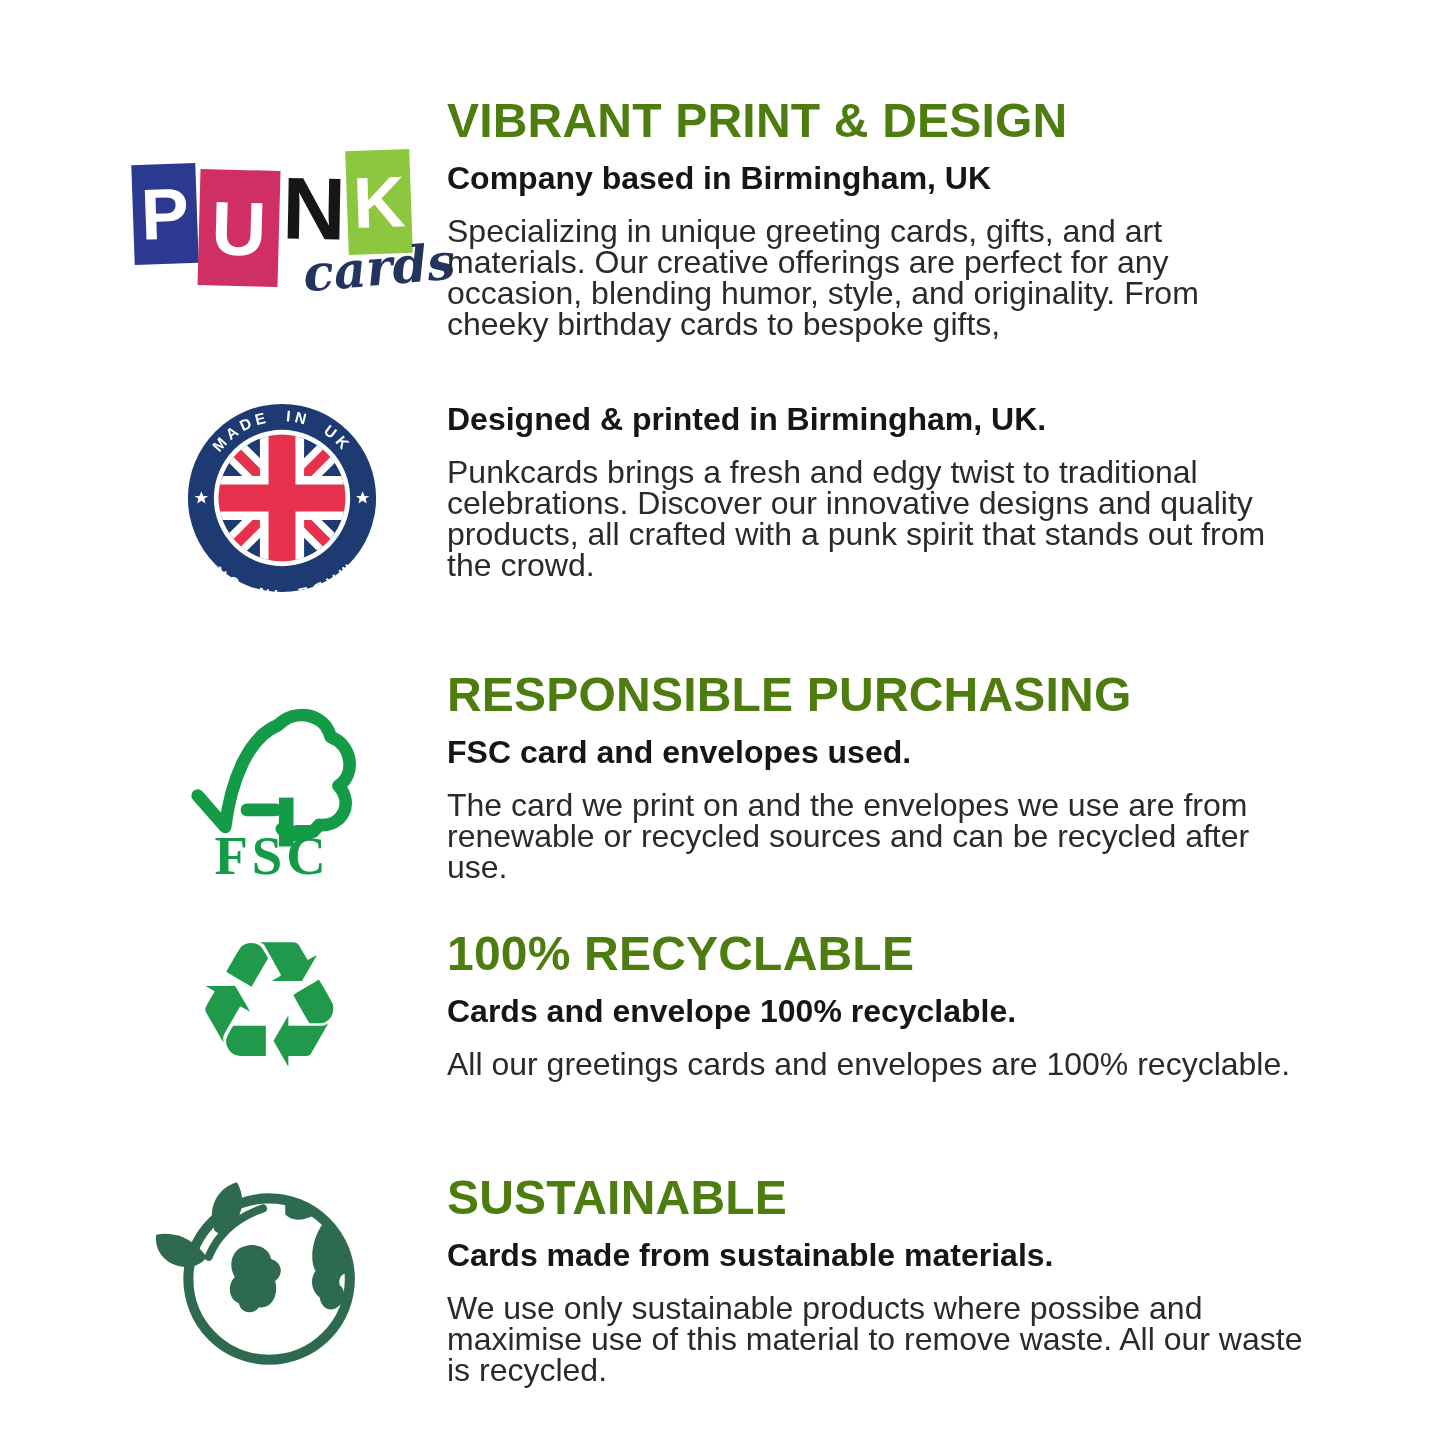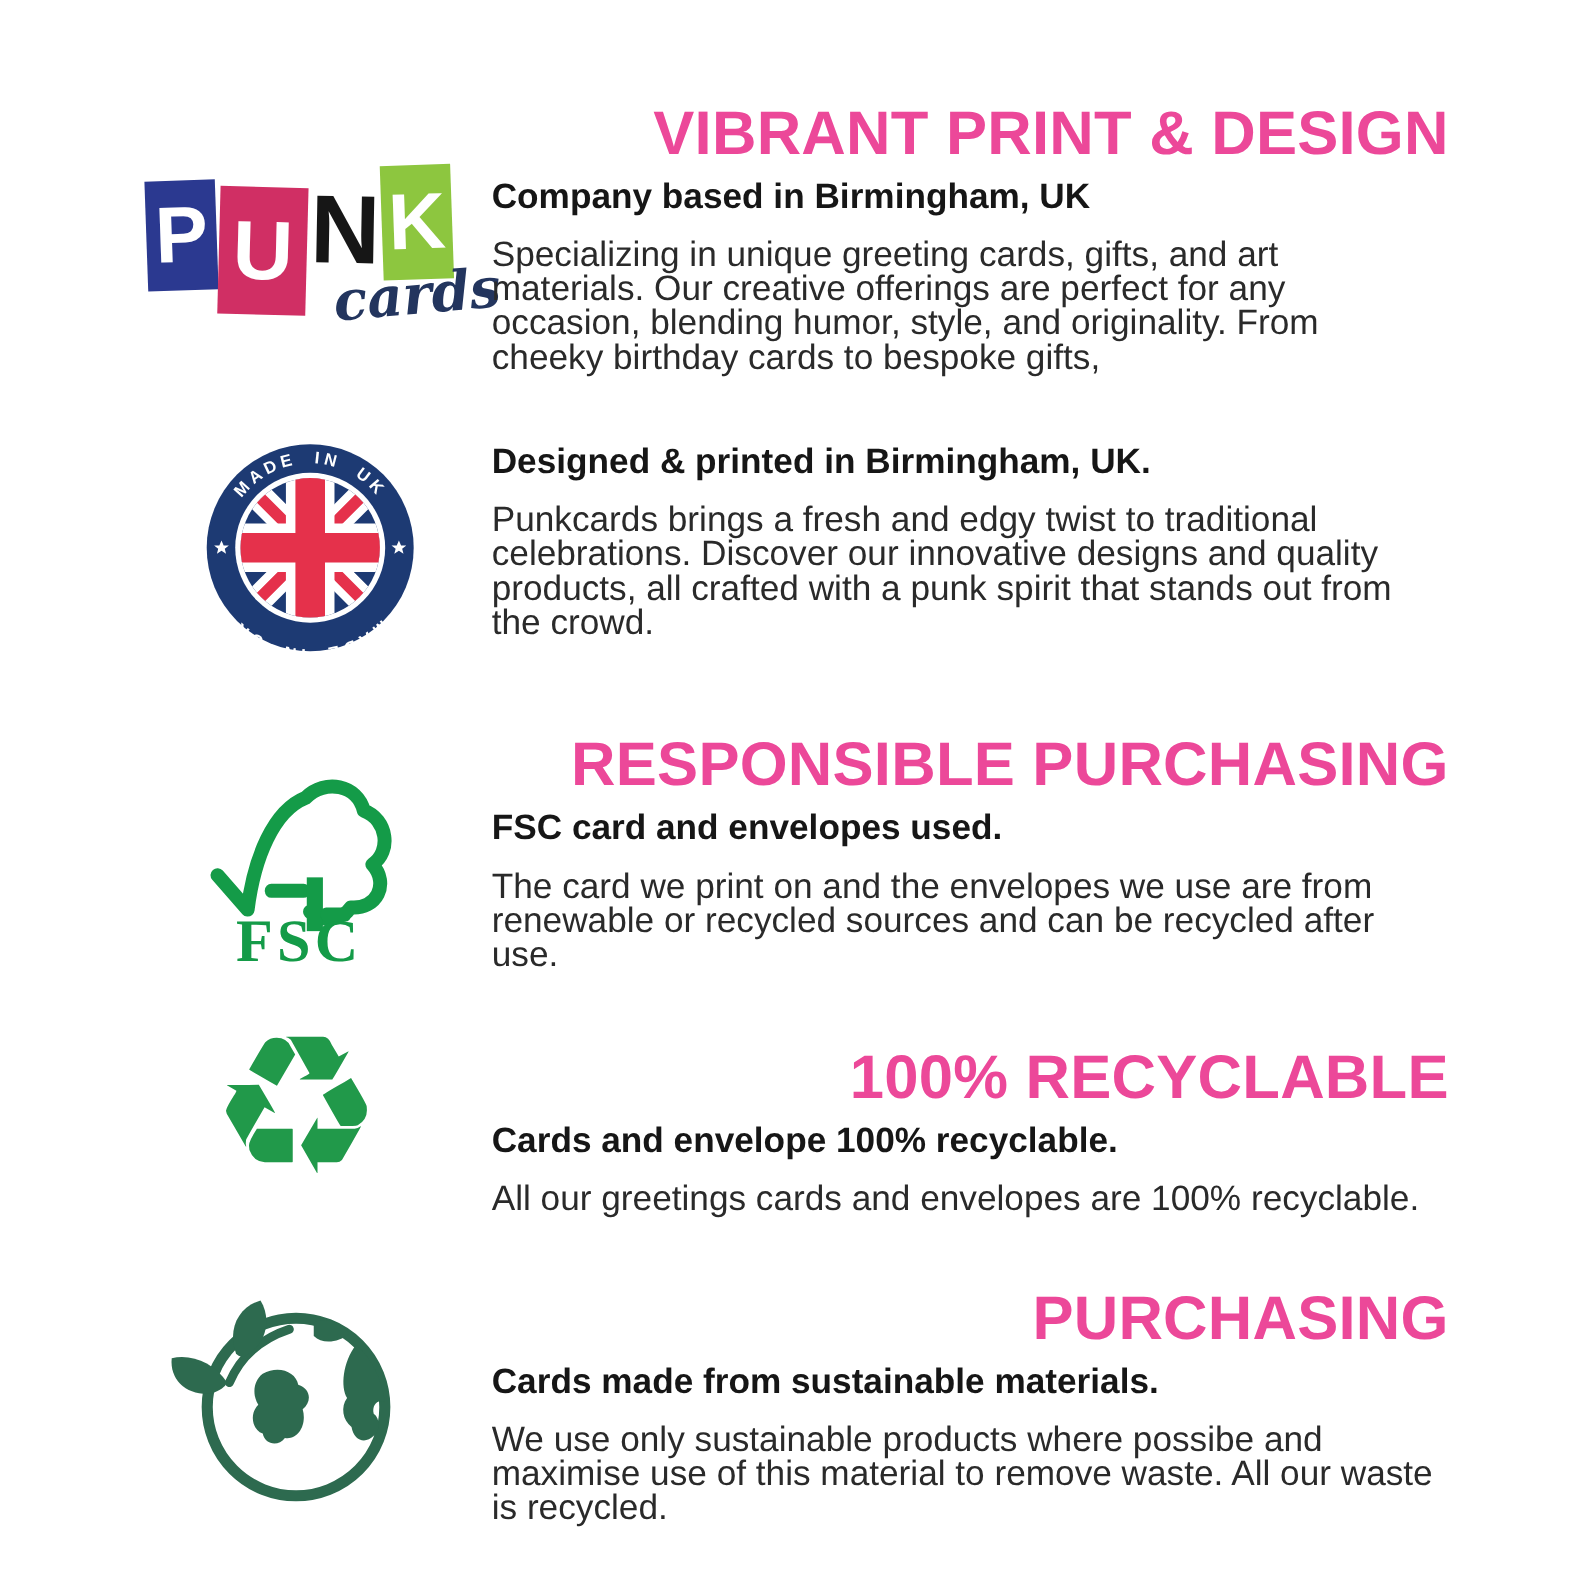--- a/index.html
+++ b/index.html
@@ -9,27 +9,27 @@
     position:relative;
     font-family:"Liberation Sans", sans-serif;
     overflow:hidden;
   }
 
   
   .text-block { position:absolute; left:447px; width:870px; }
   .tb-1 { top:96px; }
   .tb-2 { top:393px; }
   .tb-3 { top:670px; }
-  .tb-4 { top:929px;margin-top:25px; }
+  .tb-4 { top:929px; }
   .tb-5 { top:1173px; }
 
   .heading {
     margin:0 0 6px 0;
-    font-size:56px; font-weight:bold; color:#ec4899;
-    line-height:50px; letter-spacing:0.2px;text-align:right;
+    font-size:48px; font-weight:bold; color:#4d7c0f;
+    line-height:50px; letter-spacing:0.2px;
   }
   .subheading {
     margin:0 0 12px 0;
     font-size:32px; font-weight:700; color:#161616;
     line-height:52px;
   }
   .body-text {
     margin:0;
     font-size:32px; color:#2a2a2a;
     line-height:31px;
@@ -151,16 +151,16 @@
   <p class="body-text">The card we print on and the envelopes we use are from renewable or recycled sources and can be recycled after use.</p>
 </div>
 
 <div class="text-block tb-4">
   <h2 class="heading">100% RECYCLABLE</h2>
   <p class="subheading">Cards and envelope 100% recyclable.</p>
   <p class="body-text">All our greetings cards and envelopes are 100% recyclable.</p>
 </div>
 
 <div class="text-block tb-5">
-  <h2 class="heading">PURCHASING</h2>
+  <h2 class="heading">SUSTAINABLE</h2>
   <p class="subheading">Cards made from sustainable materials.</p>
   <p class="body-text">We use only sustainable products where possibe and maximise use of this material to remove waste. All our waste is recycled.</p>
 </div>
 
 </body></html>

